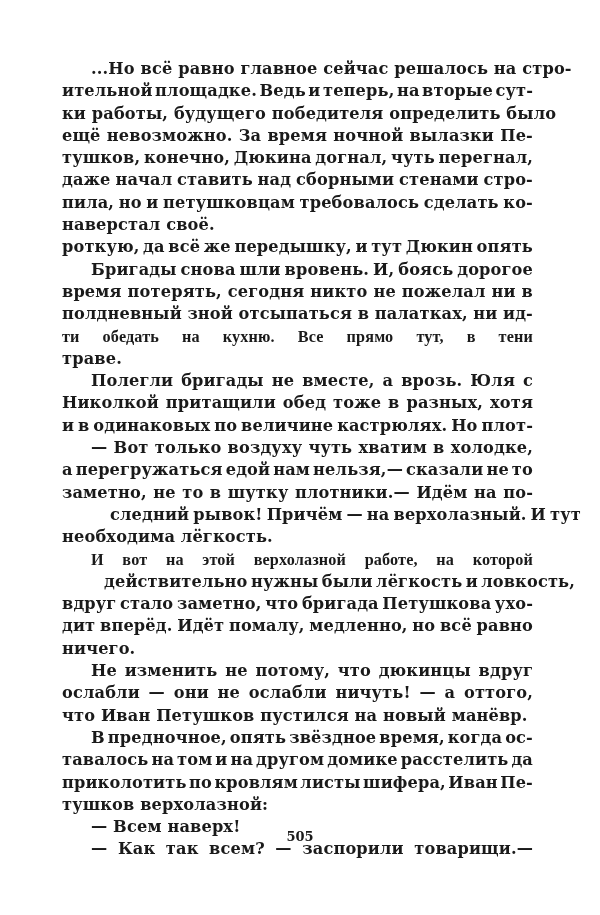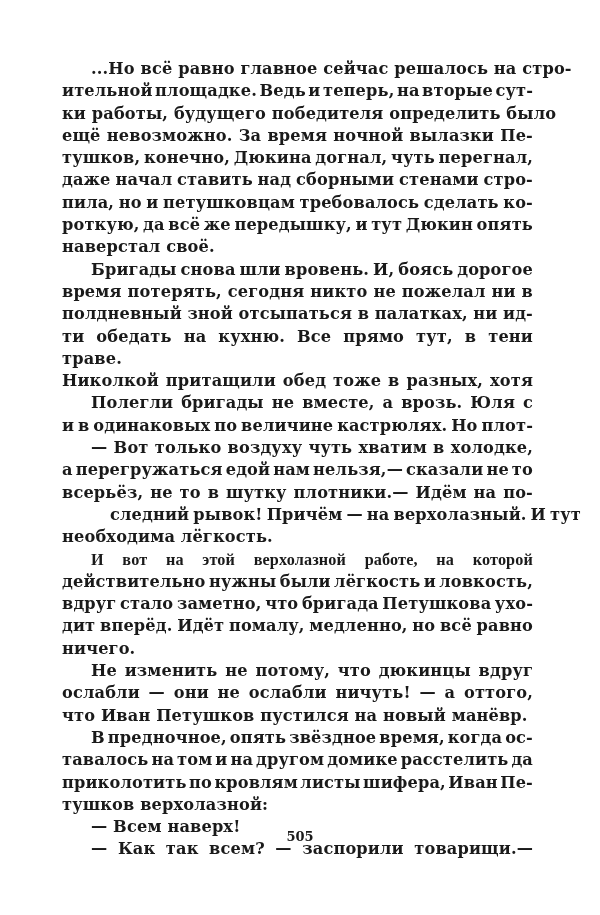--- a/index.html
+++ b/index.html
@@ -55,45 +55,45 @@
 
 <div class="page" id="page-text">
     <div>
       <span class="line indent" style="word-spacing: 0px;">...Но всё равно главное сейчас решалось на стро-</span>
       <span class="line" style="word-spacing: -3.27455px;">ительной площадке. Ведь и теперь, на вторые сут-</span>
       <span class="line" style="word-spacing: 0px;">ки работы, будущего победителя определить было</span>
       <span class="line" style="word-spacing: 0px;">ещё невозможно. За время ночной вылазки Пе-</span>
       <span class="line" style="word-spacing: -2.04375px;">тушков, конечно, Дюкина догнал, чуть перегнал,</span>
       <span class="line" style="word-spacing: -0.929688px;">даже начал ставить над сборными стенами стро-</span>
       <span class="line" style="word-spacing: -1.17448px;">пила, но и петушковцам требовалось сделать ко-</span>
+      <span class="line last">наверстал своё.</span>
       <span class="line" style="word-spacing: -2.15039px;">роткую, да всё же передышку, и тут Дюкин опять</span>
-      <span class="line last">наверстал своё.</span>
     </div>
     <div>
       <span class="line indent" style="word-spacing: -1.88802px;">Бригады снова шли вровень. И, боясь дорогое</span>
       <span class="line" style="word-spacing: 0px;">время потерять, сегодня никто не пожелал ни в</span>
       <span class="line" style="word-spacing: -0.21875px;">полдневный зной отсыпаться в палатках, ни ид-</span>
-      <span class="line" style="word-spacing: 0px;">ти обедать на кухню. Все прямо тут, в тени</span>
+      <span class="line" style="word-spacing: 0px; font-family: Liberation Serif, serif;">ти обедать на кухню. Все прямо тут, в тени</span>
       <span class="line last">траве.</span>
     </div>
     <div>
+      <span class="line indent" style="word-spacing: 0px;">Полегли бригады не вместе, а врозь. Юля с</span>
       <span class="line" style="word-spacing: 0px;">Николкой притащили обед тоже в разных, хотя</span>
-      <span class="line indent" style="word-spacing: 0px;">Полегли бригады не вместе, а врозь. Юля с</span>
       <span class="line" style="word-spacing: -1.89955px;">и в одинаковых по величине кастрюлях. Но плот-</span>
     </div>
     <div>
       <span class="line indent" style="word-spacing: 0px;">— Вот только воздуху чуть хватим в холодке,</span>
       <span class="line" style="word-spacing: -2.74554px;">а перегружаться едой нам нельзя,— сказали не то</span>
-      <span class="line" style="word-spacing: 0px;">всерьёз, не то в шутку плотники.— Идём на по-</span>
+      <span class="line" style="word-spacing: 0px;">заметно, не то в шутку плотники.— Идём на по-</span>
       <span class="line" style="word-spacing: -1.73438px; margin-left: 48px;">следний рывок! Причём — на верхолазный. И тут</span>
       <span class="line last">необходима лёгкость.</span>
     </div>
     <div>
       <span class="line indent" style="word-spacing: -0.825893px; font-family: Liberation Serif, serif;">И вот на этой верхолазной работе, на которой</span>
-      <span class="line" style="word-spacing: -2.41562px;">действительно нужны были лёгкость и ловкость,</span>
+      <span class="line" style="word-spacing: -2.41562px; margin-left: 42px;">действительно нужны были лёгкость и ловкость,</span>
       <span class="line" style="word-spacing: -2.19792px;">вдруг стало заметно, что бригада Петушкова ухо-</span>
       <span class="line" style="word-spacing: -1.07589px;">дит вперёд. Идёт помалу, медленно, но всё равно</span>
       <span class="line last">ничего.</span>
     </div>
     <div>
       <span class="line indent" style="word-spacing: 0px;">Не изменить не потому, что дюкинцы вдруг</span>
       <span class="line" style="word-spacing: 0px;">ослабли — они не ослабли ничуть! — а оттого,</span>
       <span class="line last">что Иван Петушков пустился на новый манёвр.</span>
     </div>
     <div>

